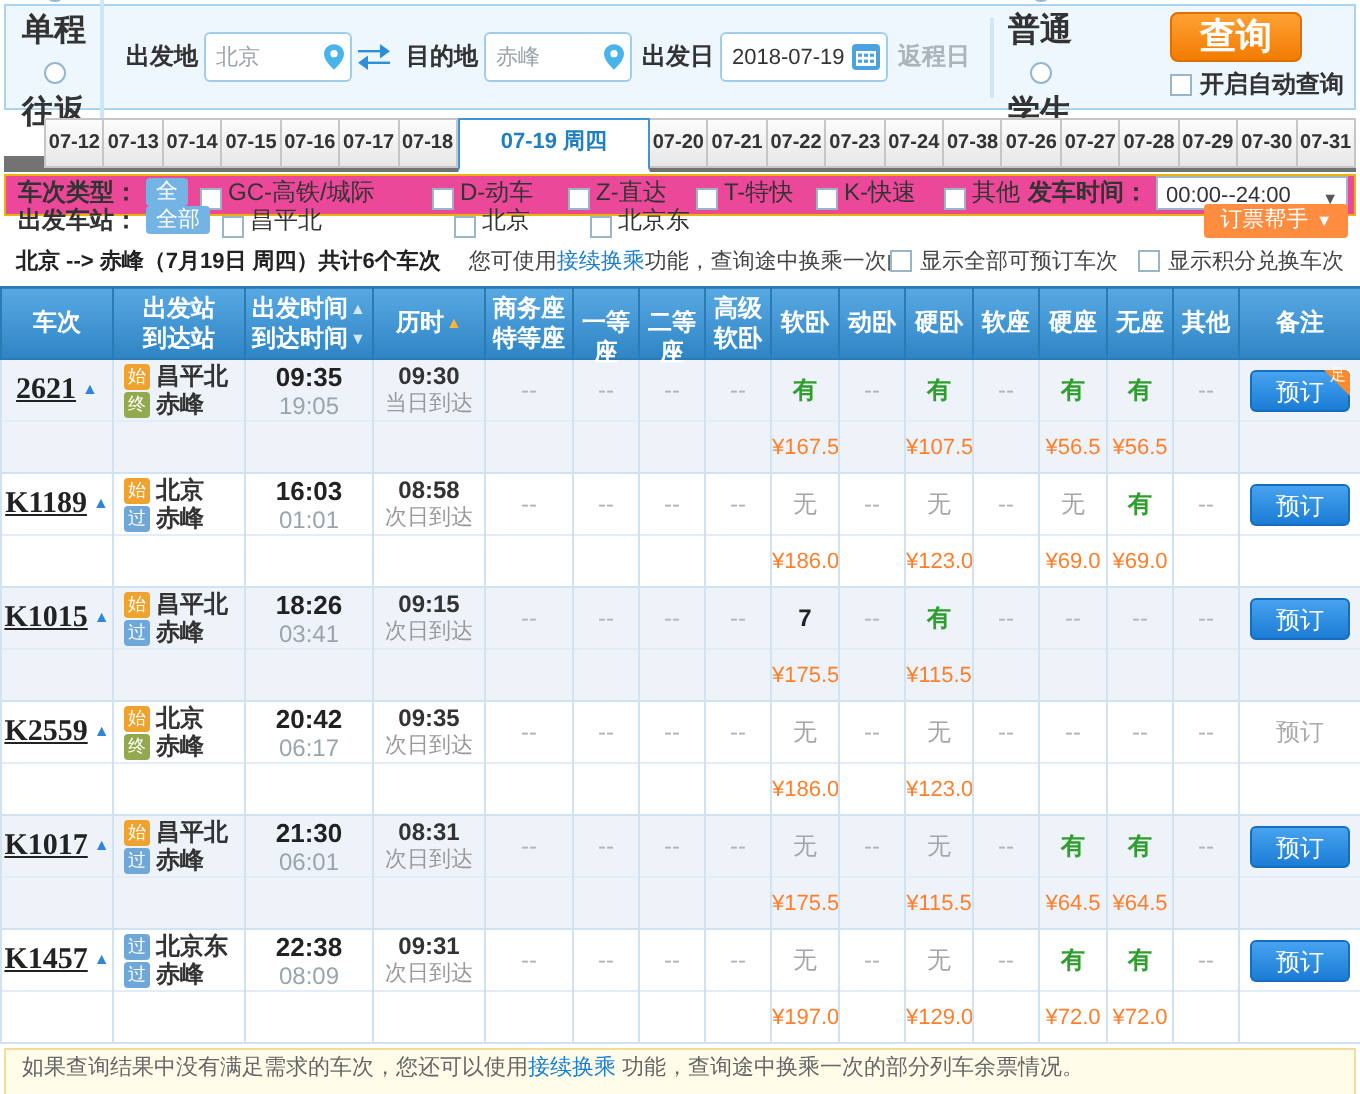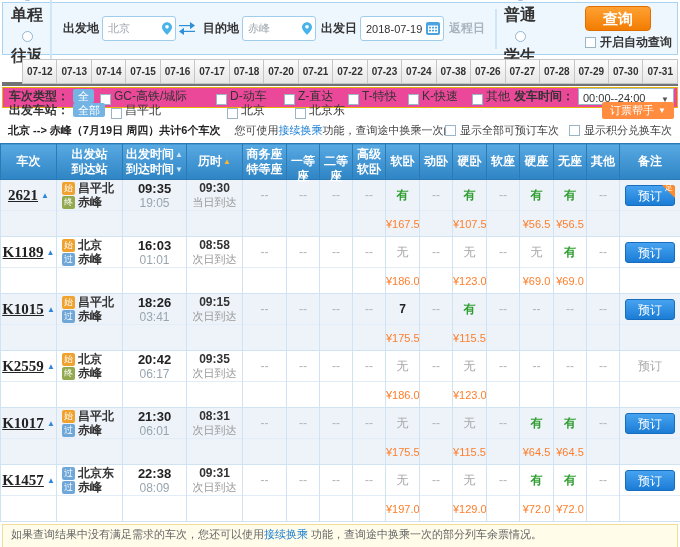--- a/index.html
+++ b/index.html
@@ -21,27 +21,27 @@
     display:flex; align-items:center; justify-content:space-between; padding:0 3px 0 5px; cursor:text; }
   .input.city { width:74px; }
   .input.date { width:84px; }
   .input .txt { color:#9aa3ab; font-size:11px; white-space:nowrap; }
   .input .txt.dark { color:#333; }
   .swap-icon { margin:0 2px; cursor:pointer; line-height:0; }
   .v-sep { width:2px; background:#cfe6f8; height:40px; margin:0 7px; }
   .pass-radios { display:flex; flex-direction:column; gap:5px; margin-right:8px; }
   .actions-col { display:flex; flex-direction:column; gap:3px; margin-left:auto; align-items:flex-start; }
   .query-btn { width:66px; height:25px; line-height:23px; text-align:center; color:#fff; font-weight:bold;
-    font-size:15px; background:linear-gradient(#ffa133,#f27c02); border:1px solid #e06e00; border-radius:4px; cursor:pointer; }
+    font-size:18px; background:linear-gradient(#ffa133,#f27c02); border:1px solid #e06e00; border-radius:4px; cursor:pointer; }
   .auto-check { display:flex; align-items:center; gap:4px; font-weight:bold; font-size:12px; cursor:pointer; white-space:nowrap; }
   .checkbox { width:11px; height:11px; border:1px solid #9ab4c8; background:#fff; flex:0 0 11px; }
 
   
   .date-tabs { position:absolute; left:2px; top:59px; width:676px; height:27px;
-    display:flex; border-bottom:4px solid #737373;padding-left:20px; }
+    display:flex; border-bottom:8px solid #737373;padding-left:20px; }
   .tab { flex:1 1 auto; min-width:0; height:25px; line-height:23px; text-align:center;
     font-size:10px; font-weight:bold; color:#333; background:linear-gradient(#fcfcfc,#e7e7e7);
     border:1px solid #c6c6c6; border-left:none; cursor:pointer; white-space:nowrap; overflow:hidden; }
   .tab:first-child { border-left:1px solid #c6c6c6; }
   .tab.sel { flex:0 0 96px; background:#fff; color:#1f7fc0; font-size:11px;
     border:1px solid #3e96d8; border-bottom:2px solid #fff; margin-bottom:-2px; height:27px; z-index:2; }
 
   
   .filters { position:absolute; left:2px; top:87px; width:676px; height:21px;
     background:#ec4899; border:1px solid #eab308; padding:1px 6px; }
@@ -206,20 +206,21 @@
   </div>
 
   <div class="date-tabs">
       <div class="tab">07-12</div>
       <div class="tab">07-13</div>
       <div class="tab">07-14</div>
       <div class="tab">07-15</div>
       <div class="tab">07-16</div>
       <div class="tab">07-17</div>
       <div class="tab">07-18</div>
+      <div class="tab sel">07-19 周四</div>
       <div class="tab">07-20</div>
       <div class="tab">07-21</div>
       <div class="tab">07-22</div>
       <div class="tab">07-23</div>
       <div class="tab">07-24</div>
       <div class="tab">07-38</div>
       <div class="tab">07-26</div>
       <div class="tab">07-27</div>
       <div class="tab">07-28</div>
       <div class="tab">07-29</div>

